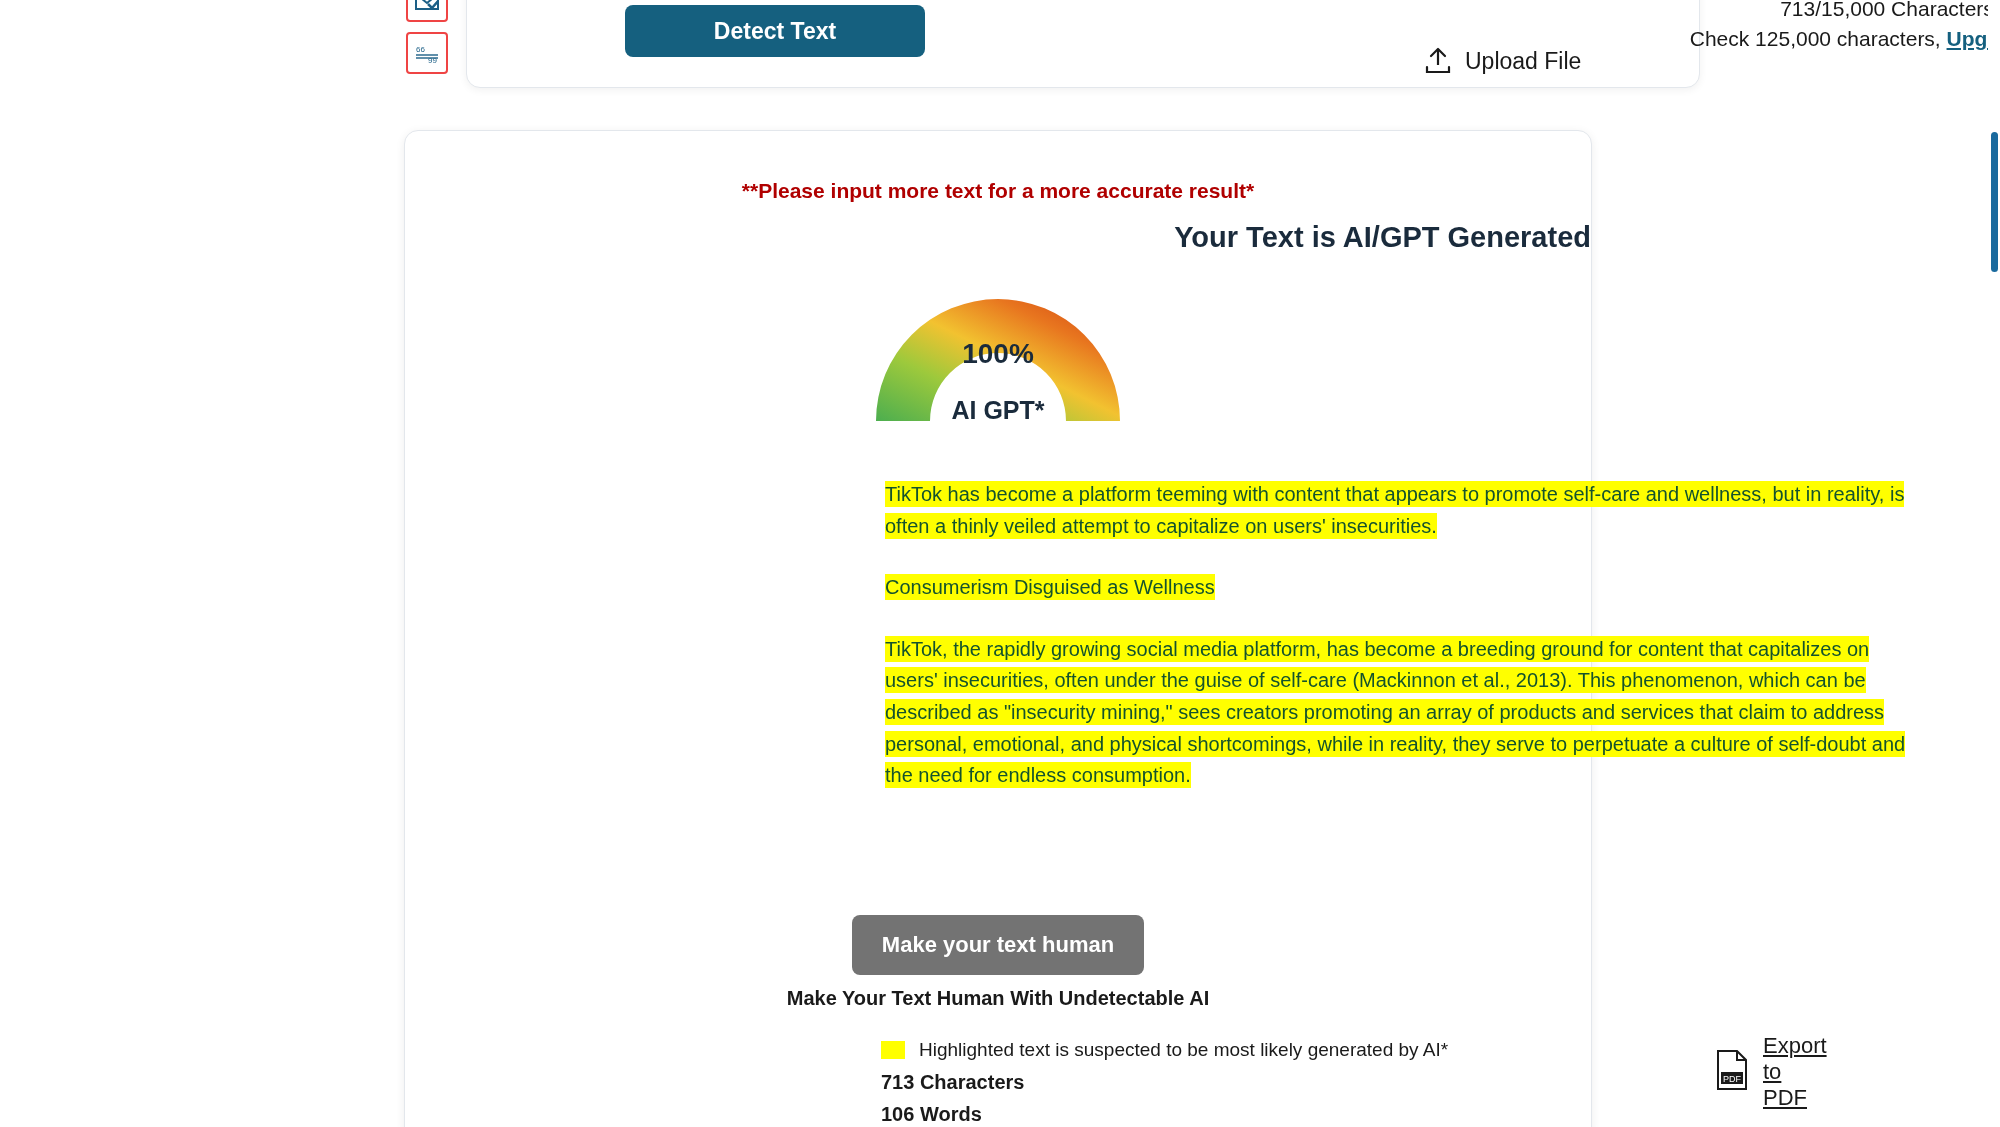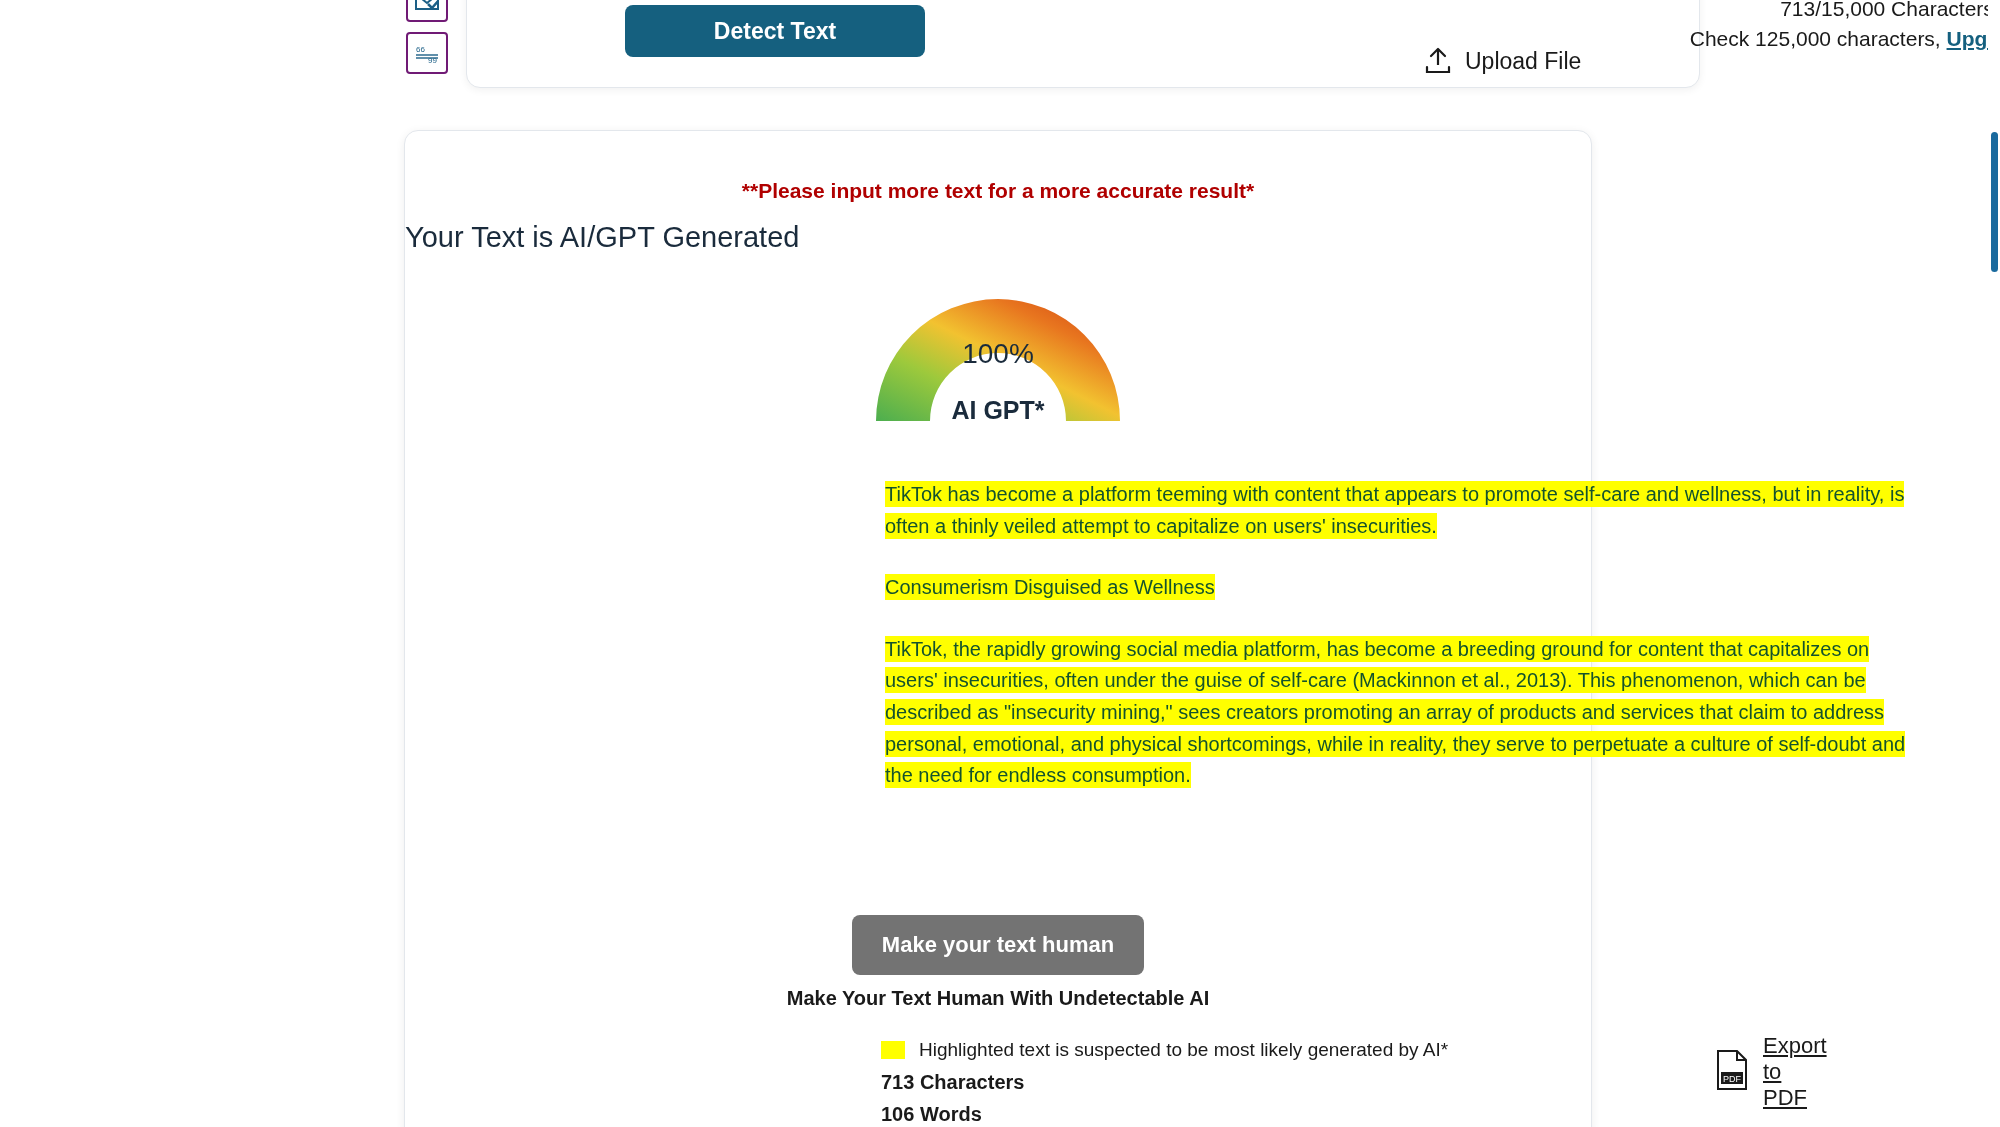--- a/index.html
+++ b/index.html
@@ -88,21 +88,21 @@
   .rail {
     position: absolute;
     left: 406px;
     top: -20px;
     width: 44px;
   }
   .rail-icon {
     width: 38px;
     height: 38px;
     margin-bottom: 10px;
-    border: 2px solid #701a75;
+    border: 2px solid #ef4444;
     border-radius: 4px;
     display: flex;
     align-items: center;
     justify-content: center;
     background: #ffffff;
     cursor: pointer;
   }
   .rail-icon svg { display: block; }
 
   
@@ -125,24 +125,24 @@
     text-align: center;
     color: #b00000;
     font-size: 21px;
     font-weight: bold;
   }
   .verdict {
     position: absolute;
     top: 90px;
     left: 0;
     width: 100%;
-    text-align: left;
+    text-align: right;
     color: #1a2b3c;
     font-size: 29px;
-    font-weight: normal;
+    font-weight: bold;
   }
 
   
   .gauge {
     position: absolute;
     top: 150px;
     left: 50%;
     transform: translateX(-50%);
     width: 280px;
     height: 150px;
@@ -150,21 +150,21 @@
   .gauge-label {
     position: absolute;
     top: 55px;
     left: 0;
     width: 100%;
     text-align: center;
     line-height: 1.25;
   }
   .gauge-pct {
     font-size: 28px;
-    font-weight: normal;
+    font-weight: bold;
     color: #1a2b3c;
     display: block;
   }
   .gauge-sub {
     font-size: 25px;
     font-weight: bold;
     color: #1a2b3c;
     display: block;
     margin-top: 24px;
   }

